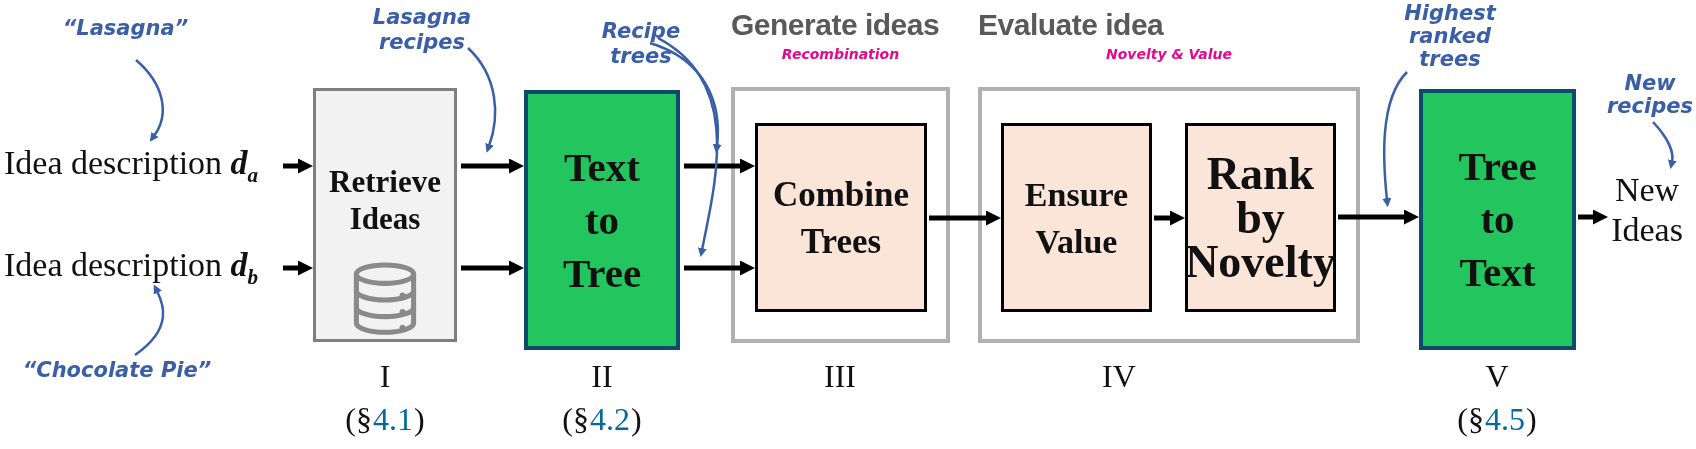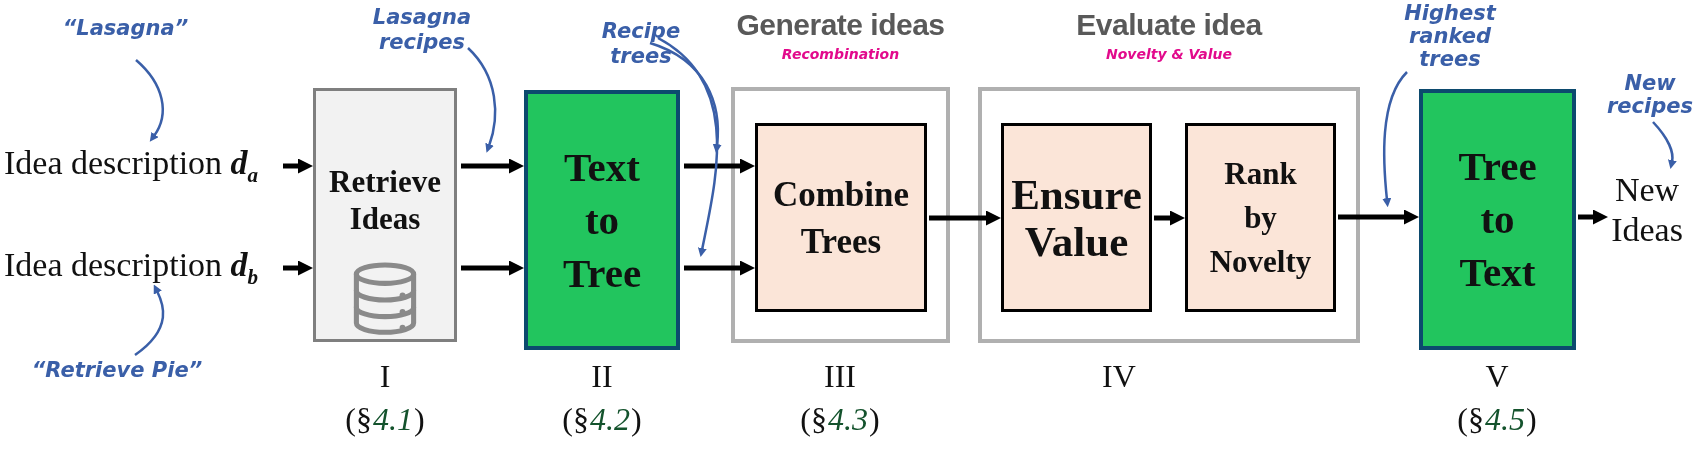--- a/index.html
+++ b/index.html
@@ -27,35 +27,35 @@
   #tree-to-text-box { left:1419px; top:89px; width:157px; height:261px; }
 
   .groupbox { position:absolute; box-sizing:border-box; background:#ffffff; border:4px solid #b0b0b0; }
   #group-generate { left:731px; top:87px; width:219px; height:256px; }
   #group-evaluate { left:978px; top:87px; width:382px; height:256px; }
 
   .peachbox { background:#fbe5d8; border:3px solid #000; }
   #combine-box { left:755px; top:123px; width:172px; height:189px;align-items:center; }
   #combine-box .label { font-size:35px; line-height:47px; }
   #ensure-box  { left:1001px; top:123px; width:151px; height:189px; }
-  #ensure-box .label { font-size:43px; line-height:47px; }
+  #ensure-box .label { font-size:34px; line-height:47px; }
   #rank-box    { left:1185px; top:123px; width:151px; height:189px; }
-  #rank-box .label { font-size:31px; line-height:44px; }
+  #rank-box .label { font-size:46px; line-height:44px; }
 
   
   .io-text { position:absolute; color:#111; font-size:34px; }
   #input-a { left:4px; top:144px; }
   #input-b { left:4px; top:246px; }
   .io-text .mvar { font-style:italic; font-weight:bold; }
   .io-text sub { font-weight:bold; font-style:italic; font-size:0.62em; }
   #new-ideas { left:1596px; top:170px; width:102px; text-align:center;
     white-space:pre-line; line-height:40px; }
 
   
-  .section-title { position:absolute; top:8px; text-align:center;
+  .section-title { position:absolute; top:8px; text-align:left;
     font-family:"Liberation Sans", sans-serif; font-weight:bold;
     color:#595959; font-size:30px; letter-spacing:-0.5px; }
   #title-generate { left:731px; width:219px; }
   #title-evaluate { left:978px; width:382px; }
   .section-sub { position:absolute; top:46px; text-align:center;
     font-family:"DejaVu Sans", sans-serif; font-weight:bold; font-style:italic;
     color:#e20a8c; font-size:14px; }
   #sub-generate { left:731px; width:219px; }
   #sub-evaluate { left:978px; width:382px; }
 
@@ -68,21 +68,21 @@
   #annot-lasagna-recipes { left:348px; top:5px; width:148px; }
   #annot-recipe-trees { left:572px; top:19px; width:138px; }
   #annot-highest { left:1390px; top:2px; width:120px; line-height:23px; }
   #annot-new-recipes { left:1602px; top:72px; width:96px; line-height:23px; }
 
   
   .stage-label { position:absolute; top:356px; width:160px; text-align:center;
     font-size:32px; color:#111; }
   .stage-label .numeral { display:block; line-height:40px; }
   .stage-label .ref { display:block; line-height:40px; margin-top:3px; }
-  .stage-label .ref-num { color:#14532d; padding:0 1px; text-decoration:none;font-style:italic; }
+  .stage-label .ref-num { color:#0369a1; padding:0 1px; text-decoration:none; }
   #stage-1 { left:305px; } #stage-2 { left:522px; } #stage-3 { left:760px; }
   #stage-4 { left:1039px; } #stage-5 { left:1417px; }
 
   
   #arrow-overlay { position:absolute; left:0; top:0; pointer-events:none; z-index:6; }
   .flow { stroke:#000; stroke-width:5; fill:none; }
   .blue-curve { stroke:#3a5fa8; stroke-width:2.5; fill:none; }
 </style>
 </head>
 <body>
@@ -143,42 +143,41 @@
   <div class="pbox bluebox" id="tree-to-text-box">
     <span class="label">Tree
 to
 Text</span>
   </div>
 
   <div class="io-text" id="new-ideas">New
 Ideas</div>
 
   <div class="annot" id="annot-lasagna">“Lasagna”</div>
-  <div class="annot" id="annot-chocolate">“Retrieve Pie”</div>
+  <div class="annot" id="annot-chocolate">“Chocolate Pie”</div>
   <div class="annot" id="annot-lasagna-recipes">Lasagna
 recipes</div>
   <div class="annot" id="annot-recipe-trees">Recipe
 trees</div>
   <div class="annot" id="annot-highest">Highest
 ranked
 trees</div>
   <div class="annot" id="annot-new-recipes">New
 recipes</div>
 
   <div class="stage-label" id="stage-1">
     <span class="numeral">I</span>
     <span class="ref"><span>(§</span><span class="ref-num">4.1</span><span>)</span></span>
   </div>
   <div class="stage-label" id="stage-2">
     <span class="numeral">II</span>
     <span class="ref"><span>(§</span><span class="ref-num">4.2</span><span>)</span></span>
   </div>
   <div class="stage-label" id="stage-3">
     <span class="numeral">III</span>
-    <span class="ref"><span>(§</span><span class="ref-num">4.3</span><span>)</span></span>
   </div>
   <div class="stage-label" id="stage-4">
     <span class="numeral">IV</span>
   </div>
   <div class="stage-label" id="stage-5">
     <span class="numeral">V</span>
     <span class="ref"><span>(§</span><span class="ref-num">4.5</span><span>)</span></span>
   </div>
 
   <svg id="arrow-overlay" width="1696" height="449" viewBox="0 0 1696 449">

